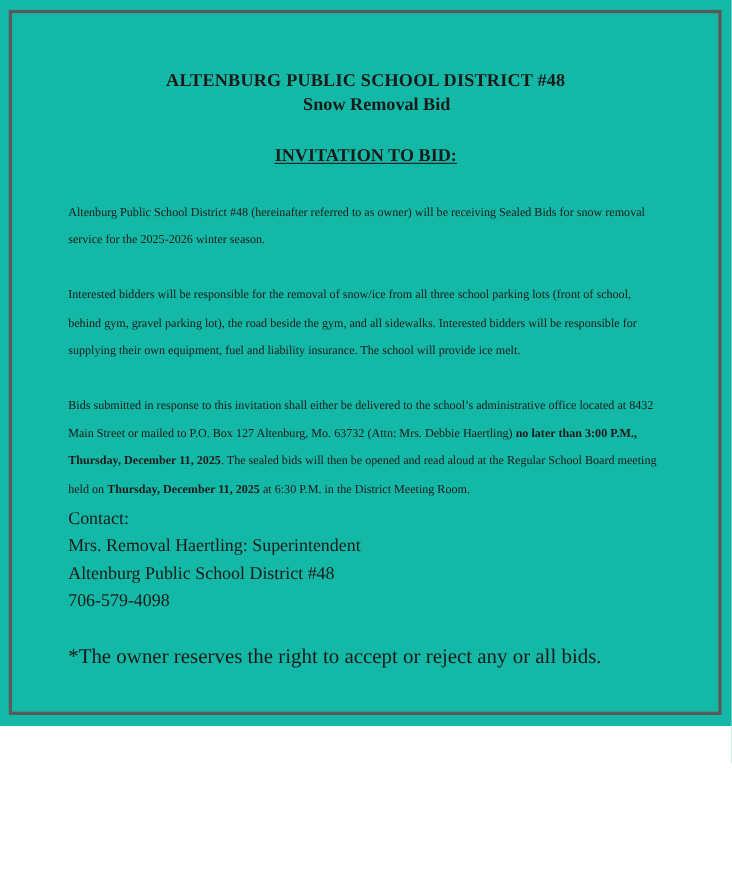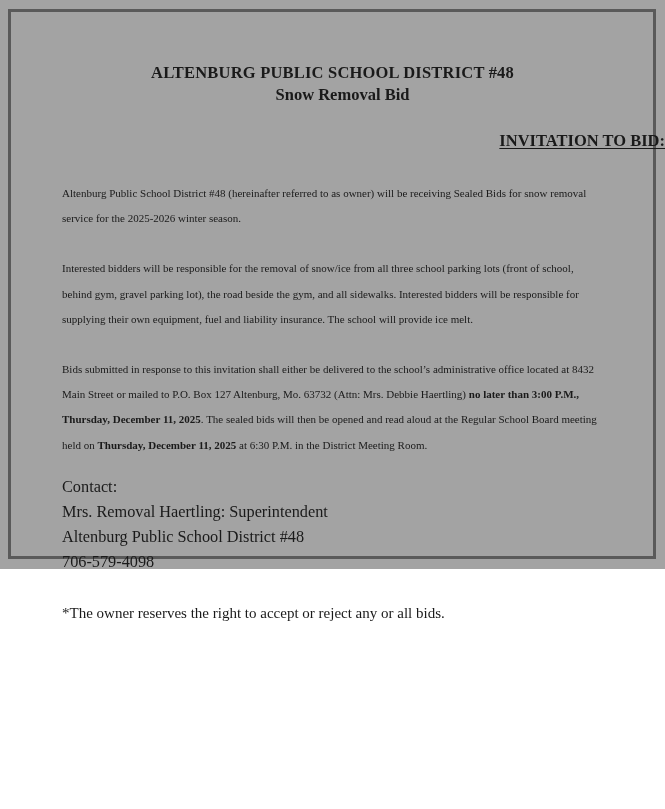--- a/index.html
+++ b/index.html
@@ -10,22 +10,22 @@
   body {
     width: 665px;
     height: 809px;
     font-family: "Liberation Serif", "DejaVu Serif", serif;
     color: #1a1a1a;
     overflow: hidden;
   }
   .page {
     position: relative;
     width: 665px;
-    height: 569px;
-    background: #a3a3a3;
+    height: 660px;
+    background: #14b8a6;
     box-sizing: border-box;
   }
   .frame {
     position: absolute;
     left: 8px;
     top: 9px;
     right: 9px;
     bottom: 10px;
     border: 3px solid #5a5a5a;
     box-sizing: border-box;
@@ -50,21 +50,21 @@
     line-height: 21px;
   }
   .title-line-2 {
     font-size: 16.5px;
     font-weight: bold;
     line-height: 21px;
     margin-top: 1px;
     padding-left: 20px;
   }
   .invitation {
-    text-align: right;
+    text-align: center;
     margin-top: 26px;
     font-size: 16.5px;
     font-weight: bold;
   }
   .invitation span.u {
     text-decoration: underline;
     text-underline-offset: 2px;
   }
   .body-block {
     margin-left: 62px;
@@ -76,41 +76,41 @@
     line-height: 25.2px;
     margin: 0 0 25px 0;
     text-align: left;
   }
   p.para:last-child {
     margin-bottom: 0;
   }
   .contact-block {
     margin-left: 62px;
     margin-right: 62px;
-    margin-top: 16px;
+    margin-top: 0;
   }
   .contact-line {
     font-size: 16.3px;
     line-height: 25.2px;
   }
   .bid-sheets {
     margin-top: 30px;
     text-align: center;
     font-size: 16.3px;
     font-weight: bold;
   }
   .bid-sheets span.u {
     text-decoration: underline;
     text-underline-offset: 2px;
   }
   .footnote {
     margin-left: 62px;
     margin-right: 62px;
     margin-top: 26px;
-    font-size: 15px;
+    font-size: 19px;
     line-height: 25.2px;
   }
   b { font-weight: bold; }
 </style>
 </head>
 <body>
 
 <div class="page">
 
   <div class="frame"></div>

